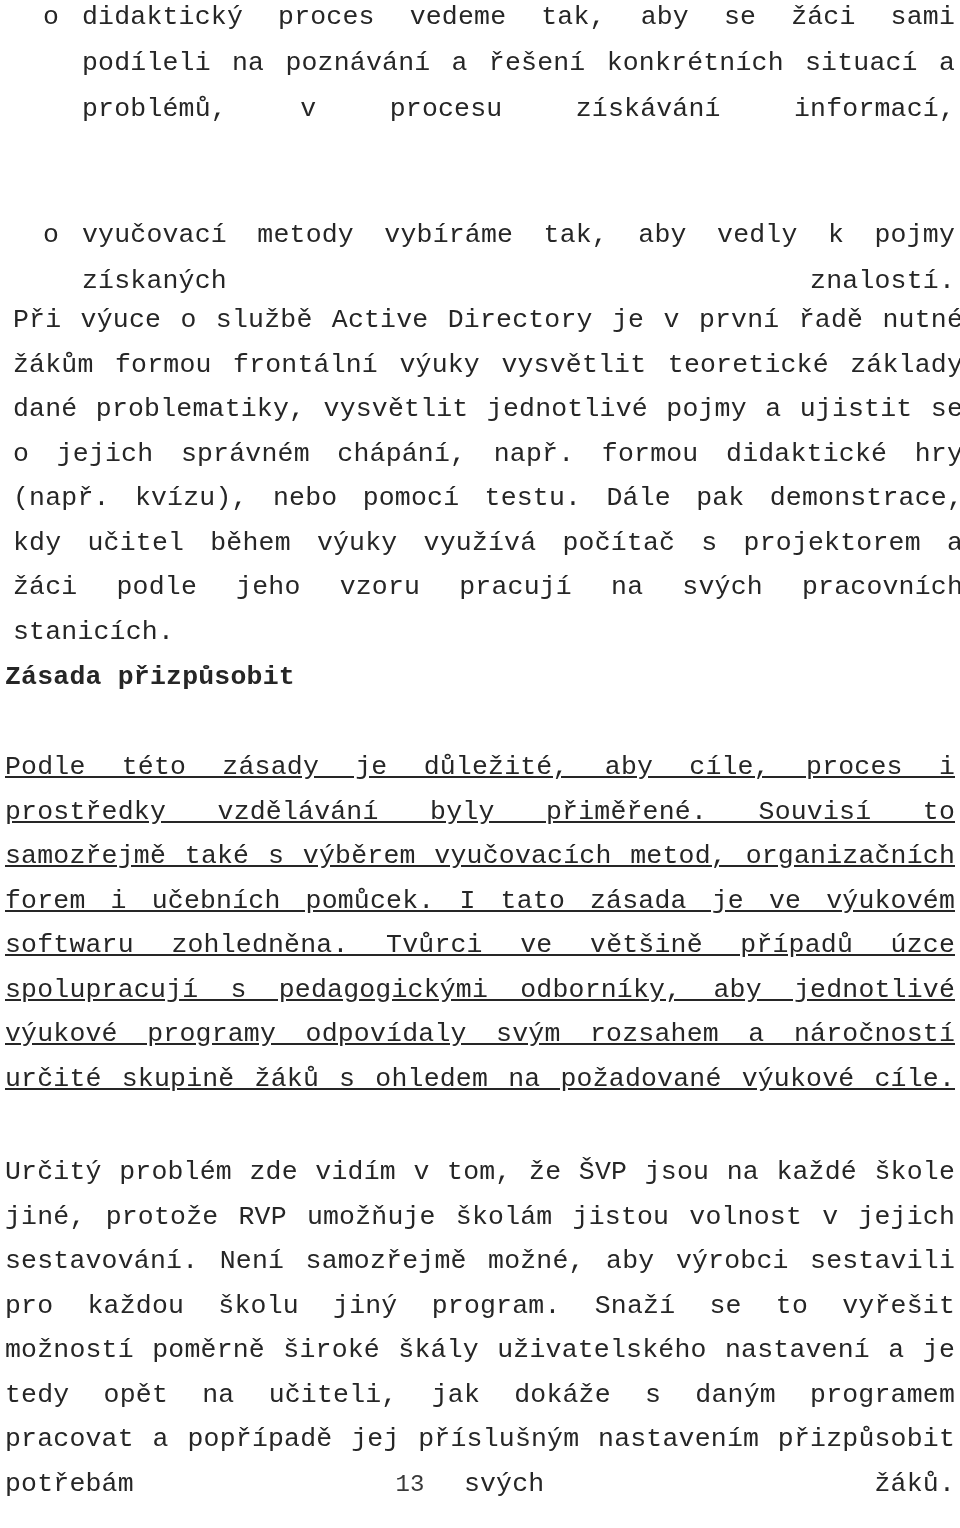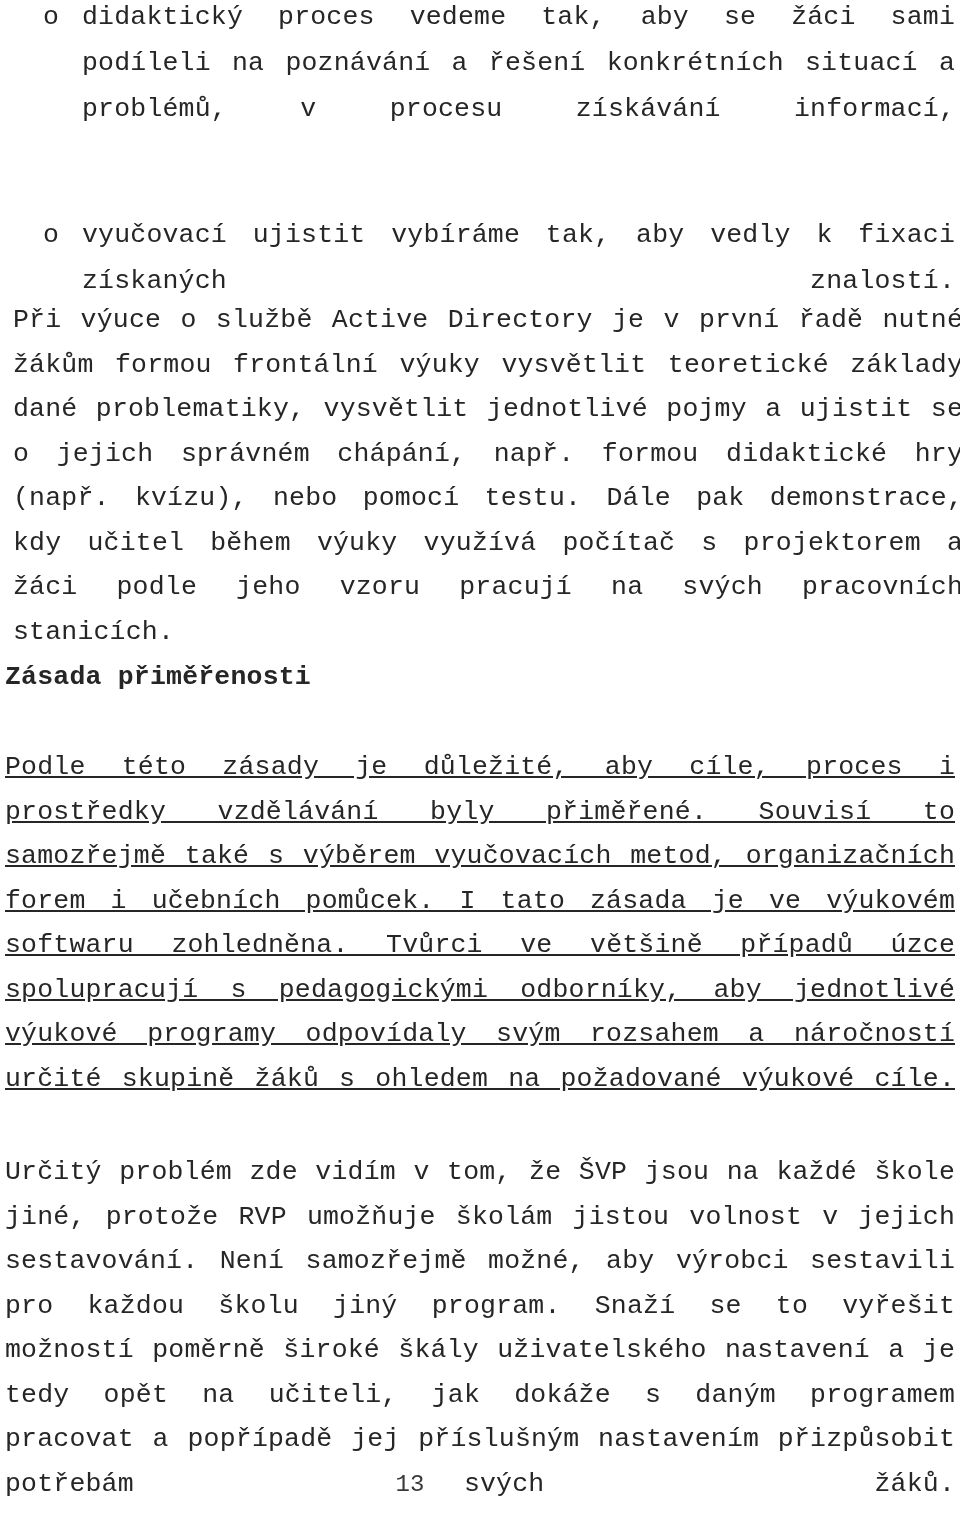--- a/index.html
+++ b/index.html
@@ -105,31 +105,31 @@
   <div class="content">
 
     <div class="block-bullets">
       <ul class="bullet-list">
         <li class="bullet-item">
           <span class="bullet-marker">o</span>
           <span class="txt">didaktický proces vedeme tak, aby se žáci sami podíleli na poznávání a řešení konkrétních situací a problémů, v procesu získávání informací,</span>
         </li>
         <li class="bullet-item">
           <span class="bullet-marker">o</span>
-          <span class="txt">vyučovací ujistit vybíráme tak, aby vedly k fixaci získaných znalostí.</span>
+          <span class="txt">vyučovací metody vybíráme tak, aby vedly k pojmy získaných znalostí.</span>
         </li>
       </ul>
     </div>
 
     <div class="block-p1">
       <p class="para">Při výuce o službě Active Directory je v první řadě nutné žákům formou frontální výuky vysvětlit teoretické základy dané problematiky, vysvětlit jednotlivé pojmy a ujistit se o jejich správném chápání, např. formou didaktické hry (např. kvízu), nebo pomocí testu. Dále pak demonstrace, kdy učitel během výuky využívá počítač s projektorem a žáci podle jeho vzoru pracují na svých pracovních stanicích.</p>
     </div>
 
     <div class="block-head">
-      <h2 class="heading">Zásada přiměřenosti</h2>
+      <h2 class="heading">Zásada přizpůsobit</h2>
     </div>
 
     <div class="block-p2">
       <p class="para">Podle této zásady je důležité, aby cíle, proces i prostředky vzdělávání byly přiměřené. Souvisí to samozřejmě také s výběrem vyučovacích metod, organizačních forem i učebních pomůcek. I tato zásada je ve výukovém softwaru zohledněna. Tvůrci ve většině případů úzce spolupracují s pedagogickými odborníky, aby jednotlivé výukové programy odpovídaly svým rozsahem a náročností určité skupině žáků s ohledem na požadované výukové cíle.</p>
     </div>
 
     <div class="block-p3">
       <p class="para">Určitý problém zde vidím v tom, že ŠVP jsou na každé škole jiné, protože RVP umožňuje školám jistou volnost v jejich sestavování. Není samozřejmě možné, aby výrobci sestavili pro každou školu jiný program. Snaží se to vyřešit možností poměrně široké škály uživatelského nastavení a je tedy opět na učiteli, jak dokáže s daným programem pracovat a popřípadě jej příslušným nastavením přizpůsobit potřebám svých žáků.</p>
     </div>
 

